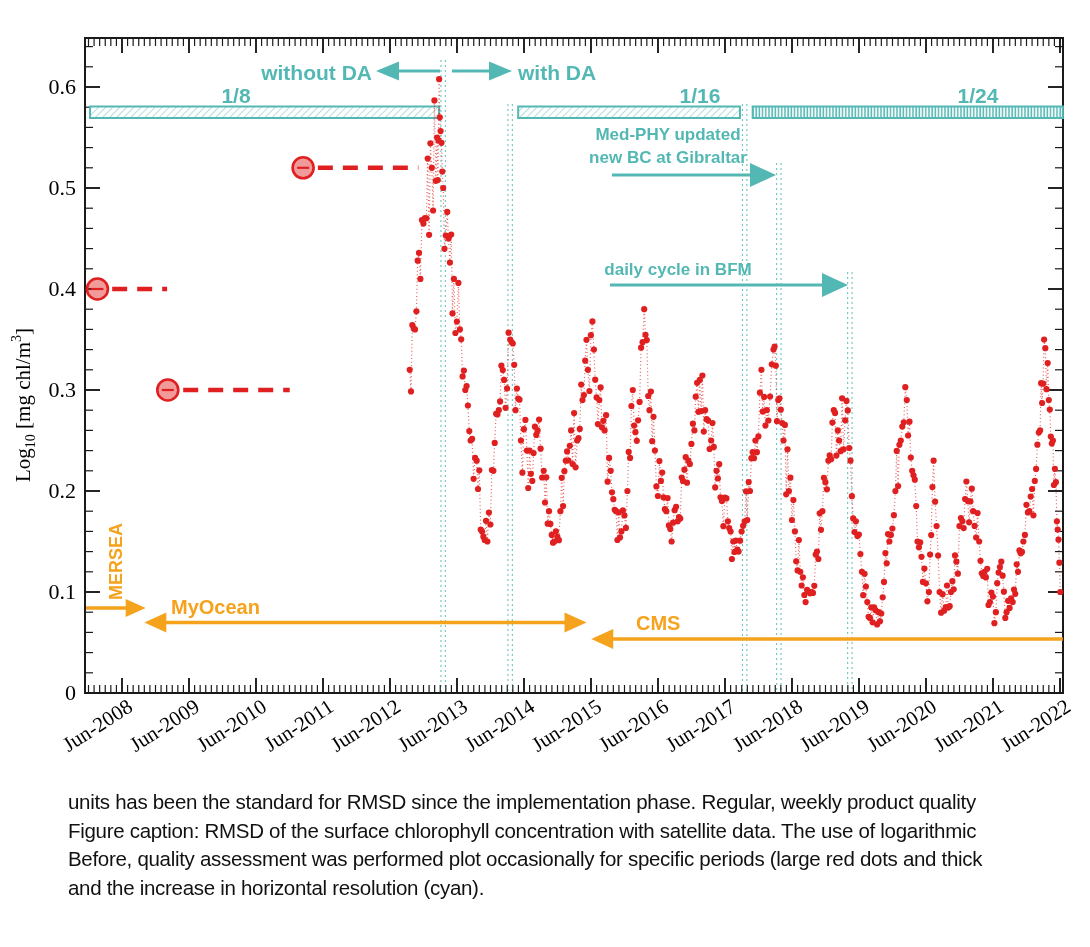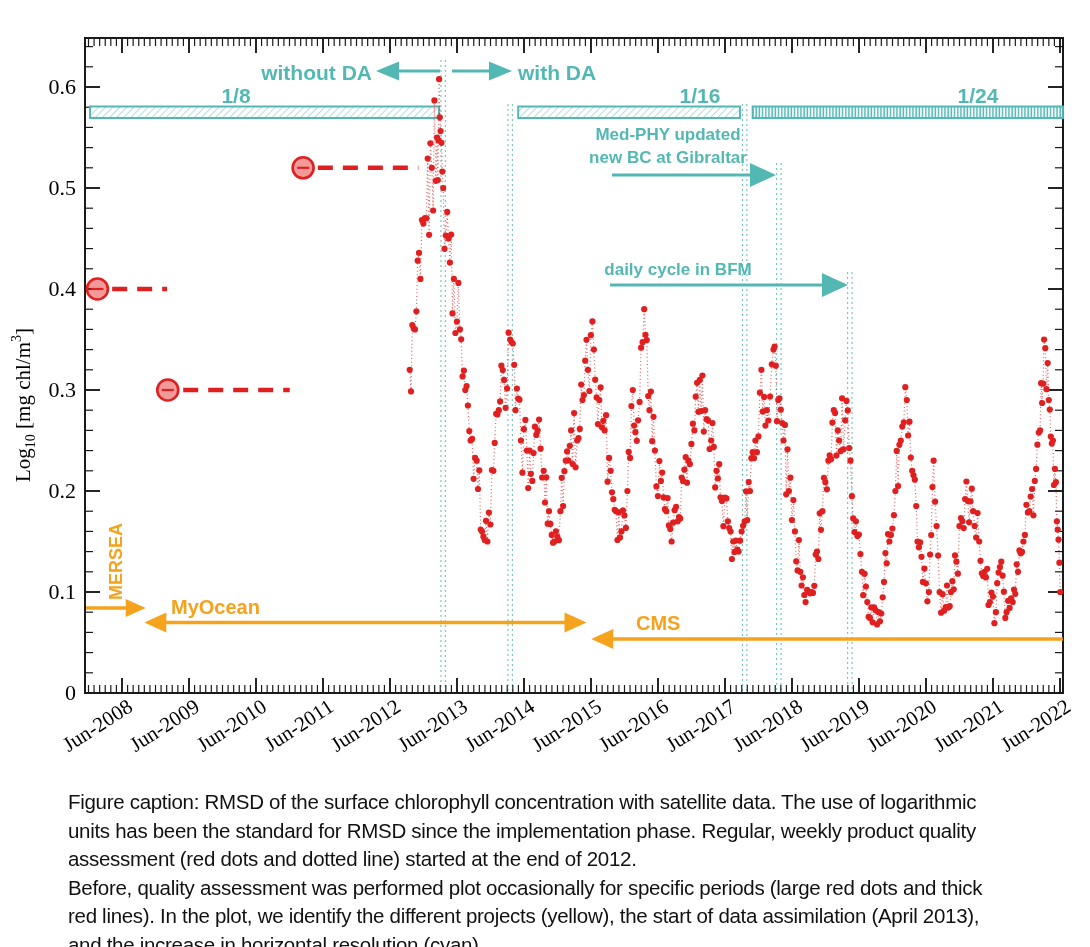--- a/index.html
+++ b/index.html
@@ -1013,20 +1013,18 @@
           <circle cx="1055.9" cy="482.2" r="3.1" fill="#e02020"></circle>
           <circle cx="1056.9" cy="521.3" r="3.1" fill="#e02020"></circle>
           <circle cx="1057.7" cy="529.6" r="3.1" fill="#e02020"></circle>
           <circle cx="1058.5" cy="539.7" r="3.1" fill="#e02020"></circle>
           <circle cx="1059.4" cy="562.7" r="3.1" fill="#e02020"></circle>
           <circle cx="1060.2" cy="592.0" r="3.1" fill="#e02020"></circle>
         </g>
       </svg>
   </div>
   <div id="figure-caption">
+    <div class="cap-line">units has been the standard for RMSD since the implementation phase. Regular, weekly product quality</div>
     <div class="cap-line">Figure caption: RMSD of the surface chlorophyll concentration with satellite data. The use of logarithmic</div>
-    <div class="cap-line">units has been the standard for RMSD since the implementation phase. Regular, weekly product quality</div>
-    <div class="cap-line">assessment (red dots and dotted line) started at the end of 2012.</div>
     <div class="cap-line">Before, quality assessment was performed plot occasionally for specific periods (large red dots and thick</div>
-    <div class="cap-line">red lines). In the plot, we identify the different projects (yellow), the start of data assimilation (April 2013),</div>
     <div class="cap-line">and the increase in horizontal resolution (cyan).</div>
   </div>
 </div>
 
 </body></html>

